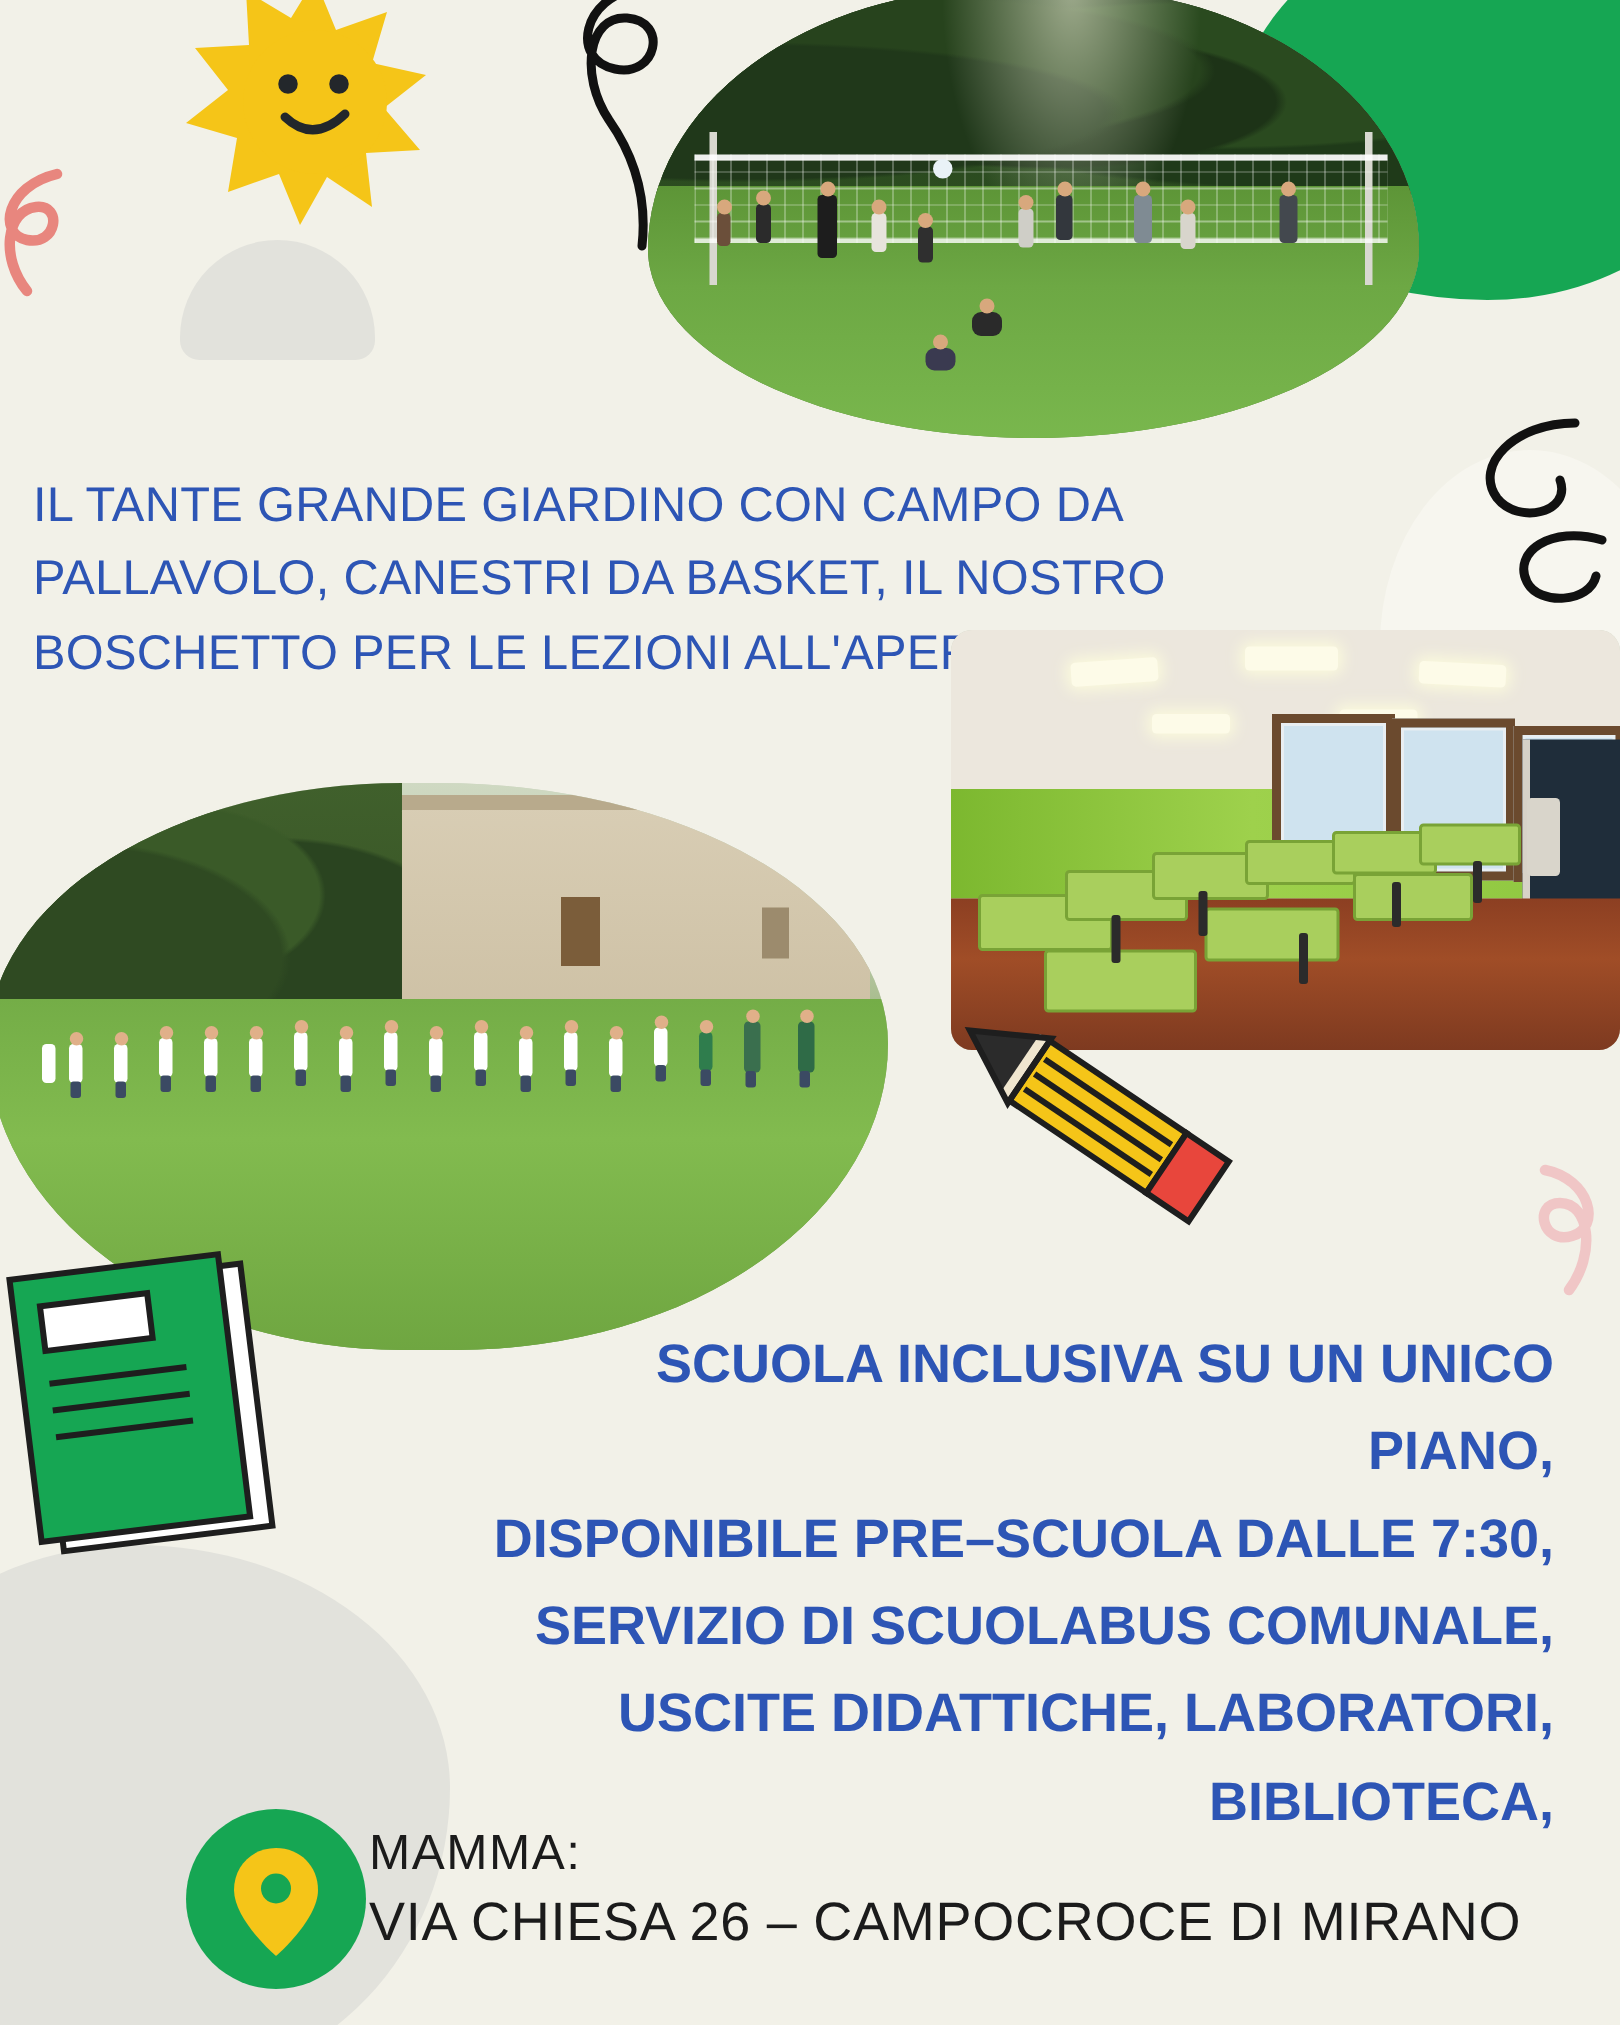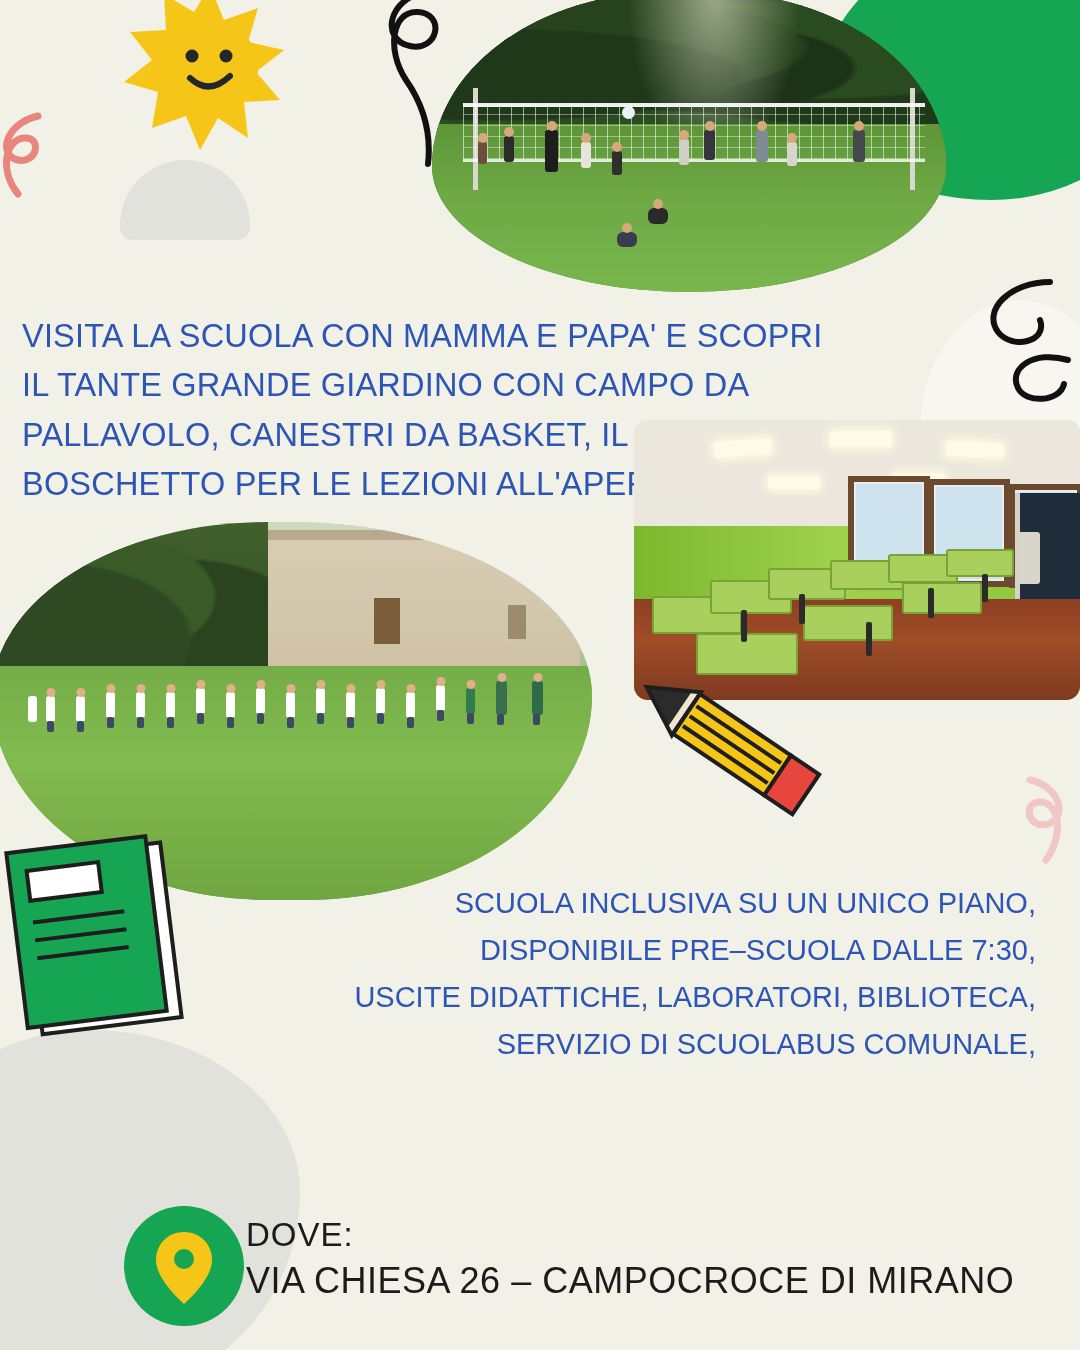--- a/index.html
+++ b/index.html
@@ -170,23 +170,23 @@
   }
   .headline div { white-space: nowrap; }
 
   .infoblock {
     position: absolute;
     right: 44px;
     top: 880px;
     width: 720px;
     text-align: right;
     color: #2d55b5;
-    font-size: 29px;
+    font-size: 36px;
     line-height: 1.62;
-    font-weight: 400;
+    font-weight: 700;
   }
   .infoblock .u { border-bottom: 2px solid #2d55b5; padding-bottom: 2px; }
 
   .where-wrap {
     position: absolute;
     left: 246px;
     top: 1216px;
     color: #1b1b1b;
     font-weight: 500;
   }
@@ -295,21 +295,20 @@
     <div class="fig" style="left:69%; top:50%; width:10px; height:24px; background:#d8d5cc;">
         <span class="head"></span>
       </div>
     <div class="fig" style="left:82%; top:46%; width:12px; height:32px; background:#43484e;">
         <span class="head"></span>
       </div>
     <div style="position:absolute; left:37%; top:38%; width:13px; height:13px; border-radius:50%; background:#e9f2f7;"></div>
   </div>
 
   <div class="headline">
-    <div>VISITA LA SCUOLA CON MAMMA E PAPA' E SCOPRI</div>
     <div>IL TANTE GRANDE GIARDINO CON CAMPO DA</div>
     <div>PALLAVOLO, CANESTRI DA BASKET, IL NOSTRO</div>
     <div>BOSCHETTO PER LE LEZIONI ALL'APERTO!</div>
   </div>
 
   <div class="photo photo-classroom">
     <div class="c-ceiling"></div>
     <div class="c-lamp" style="left:18%; top:7%;  width:58px; height:16px; transform:rotate(-4deg);"></div>
     <div class="c-lamp" style="left:44%; top:4%;  width:62px; height:16px;"></div>
     <div class="c-lamp" style="left:70%; top:8%;  width:58px; height:15px; transform:rotate(3deg);"></div>
@@ -442,29 +441,29 @@
         <line x1="32" y1="86" x2="124" y2="86" stroke="#1e1e1e" stroke-width="4"></line>
         <line x1="32" y1="104" x2="124" y2="104" stroke="#1e1e1e" stroke-width="4"></line>
         <line x1="32" y1="122" x2="124" y2="122" stroke="#1e1e1e" stroke-width="4"></line>
       </g>
     </svg>
   </div>
 
   <div class="infoblock">
     <div>SCUOLA INCLUSIVA SU UN UNICO PIANO,</div>
     <div>DISPONIBILE PRE–SCUOLA DALLE 7:30,</div>
+    <div>SERVIZIO DI SCUOLABUS COMUNALE,</div>
     <div>USCITE DIDATTICHE, LABORATORI, BIBLIOTECA,</div>
-    <div>SERVIZIO DI SCUOLABUS COMUNALE,</div>
   </div>
 
   <div class="pin-circle">
     <svg width="120" height="120" viewBox="0 0 120 120">
       <path d="M60 26 C44 26 32 38 32 54 C32 74 60 98 60 98 C60 98 88 74 88 54 C88 38 76 26 60 26 Z" fill="#f5c518"></path>
       <circle cx="60" cy="53" r="10" fill="#16a653"></circle>
     </svg>
   </div>
 
   <div class="where-wrap">
-    <div class="where-label">DOVE:</div>
+    <div class="where-label">MAMMA:</div>
     <div class="where-addr">VIA CHIESA 26 – CAMPOCROCE DI MIRANO</div>
   </div>
 
 </div>
 
 </body></html>

